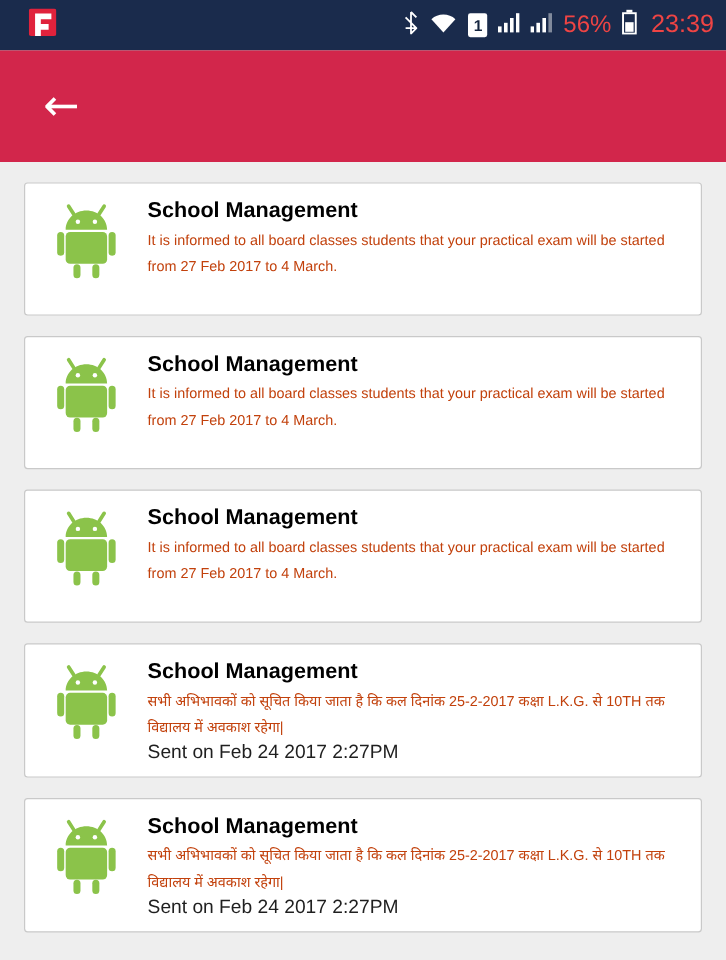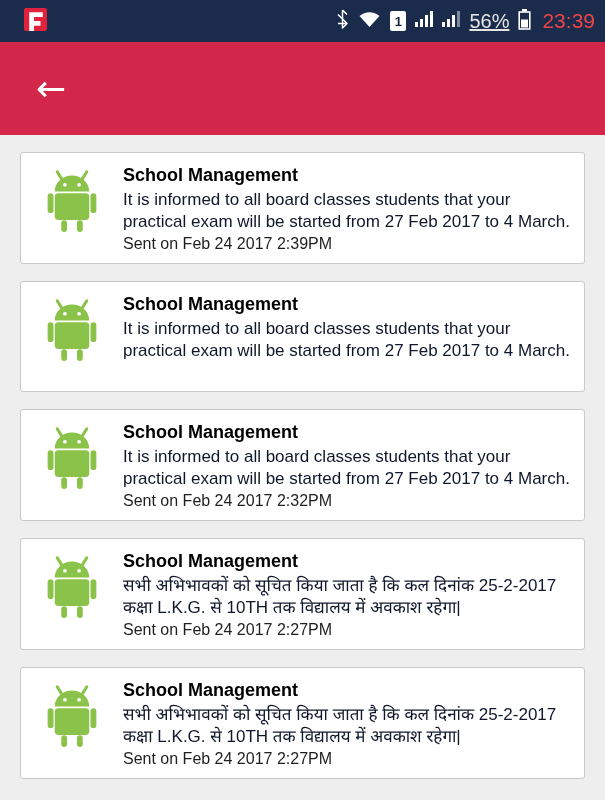--- a/index.html
+++ b/index.html
@@ -7,21 +7,21 @@
   .screen { width:605px; height:800px; background:#eeeeee; overflow:hidden; position:relative; }
 
   
   .status-bar {
     height:42px; background:#1a2b4c; color:#fff;
     display:flex; align-items:center; justify-content:space-between;
     padding:0 10px 0 24px;
   }
   .sb-left { display:flex; align-items:center; }
   .sb-right { display:flex; align-items:center; gap:9px; }
-  .sb-text { font-size:20px; color:#e5e5e5;text-decoration:underline; }
+  .sb-text { font-size:20px; color:#ef4444; }
   .sb-time { font-size:21px; color:#ef4444; margin-left:2px; }
   .sim {
     width:16px; height:20px; background:#fff; color:#15253f; border-radius:2px;
     font-size:13px; font-weight:bold; display:flex; align-items:center; justify-content:center;
   }
 
   
   .app-bar {
     height:93px; background:#d2264b; color:#fff;
     display:flex; align-items:center; padding-left:36px;
@@ -38,21 +38,21 @@
   }
   .card {
     background:#fff; border:1px solid #c9c9c9; border-radius:3px;
     min-height:111px; padding:10px 14px; display:flex; align-items:flex-start;
     cursor:pointer;
     justify-content:flex-end;
   }
   .avatar { flex:0 0 74px; margin-right:14px; margin-top:2px; }
   .texts { flex:1; padding-top:2px; }
   .msg-title { font-size:18px; font-weight:bold; color:#000; margin-bottom:3px; }
-  .msg-body { font-size:17px; color:#0f172a; line-height:22px; }
+  .msg-body { font-size:12px; color:#c2410c; line-height:22px; }
   .msg-sent { font-size:16px; color:#1f1f1f; margin-top:2px; }
 </style>
 </head>
 <body>
 
 <div class="screen">
 
   <div class="status-bar">
     <div class="sb-left">
       <span>
@@ -119,21 +119,20 @@
           <rect x="6.4" y="9.2" width="11.2" height="8.6" rx="1.2"></rect>
           <rect x="4.1" y="9.2" width="1.9" height="6.4" rx="0.95"></rect>
           <rect x="18" y="9.2" width="1.9" height="6.4" rx="0.95"></rect>
           <rect x="8.5" y="17.9" width="1.9" height="3.8" rx="0.95"></rect>
           <rect x="13.6" y="17.9" width="1.9" height="3.8" rx="0.95"></rect>
         </svg>
       </span>
       <div class="texts">
         <div class="msg-title">School Management</div>
         <div class="msg-body">It is informed to all board classes students that your practical exam will be started from 27 Feb 2017 to 4 March.</div>
-        <div class="msg-sent">Sent on Feb 24 2017  2:39PM</div>
       </div>
     </div>
 
     <div class="card">
       <span class="avatar">
         <svg width="74" height="74" viewBox="0 0 24 24" fill="#8bc34a">
           <line x1="8.6" y1="4.4" x2="7.2" y2="2.2" stroke="#8bc34a" stroke-width="1" stroke-linecap="round"></line>
           <line x1="15.4" y1="4.4" x2="16.8" y2="2.2" stroke="#8bc34a" stroke-width="1" stroke-linecap="round"></line>
           <path d="M12 3.4 c-3.1 0-5.6 2.3-5.6 5.2 h11.2 c0-2.9-2.5-5.2-5.6-5.2z"></path>
           <circle cx="9.7" cy="6.4" r="0.6" fill="#fff"></circle>
@@ -162,21 +161,20 @@
           <rect x="6.4" y="9.2" width="11.2" height="8.6" rx="1.2"></rect>
           <rect x="4.1" y="9.2" width="1.9" height="6.4" rx="0.95"></rect>
           <rect x="18" y="9.2" width="1.9" height="6.4" rx="0.95"></rect>
           <rect x="8.5" y="17.9" width="1.9" height="3.8" rx="0.95"></rect>
           <rect x="13.6" y="17.9" width="1.9" height="3.8" rx="0.95"></rect>
         </svg>
       </span>
       <div class="texts">
         <div class="msg-title">School Management</div>
         <div class="msg-body">It is informed to all board classes students that your practical exam will be started from 27 Feb 2017 to 4 March.</div>
-        <div class="msg-sent">Sent on Feb 24 2017  2:32PM</div>
       </div>
     </div>
 
     <div class="card">
       <span class="avatar">
         <svg width="74" height="74" viewBox="0 0 24 24" fill="#8bc34a">
           <line x1="8.6" y1="4.4" x2="7.2" y2="2.2" stroke="#8bc34a" stroke-width="1" stroke-linecap="round"></line>
           <line x1="15.4" y1="4.4" x2="16.8" y2="2.2" stroke="#8bc34a" stroke-width="1" stroke-linecap="round"></line>
           <path d="M12 3.4 c-3.1 0-5.6 2.3-5.6 5.2 h11.2 c0-2.9-2.5-5.2-5.6-5.2z"></path>
           <circle cx="9.7" cy="6.4" r="0.6" fill="#fff"></circle>

